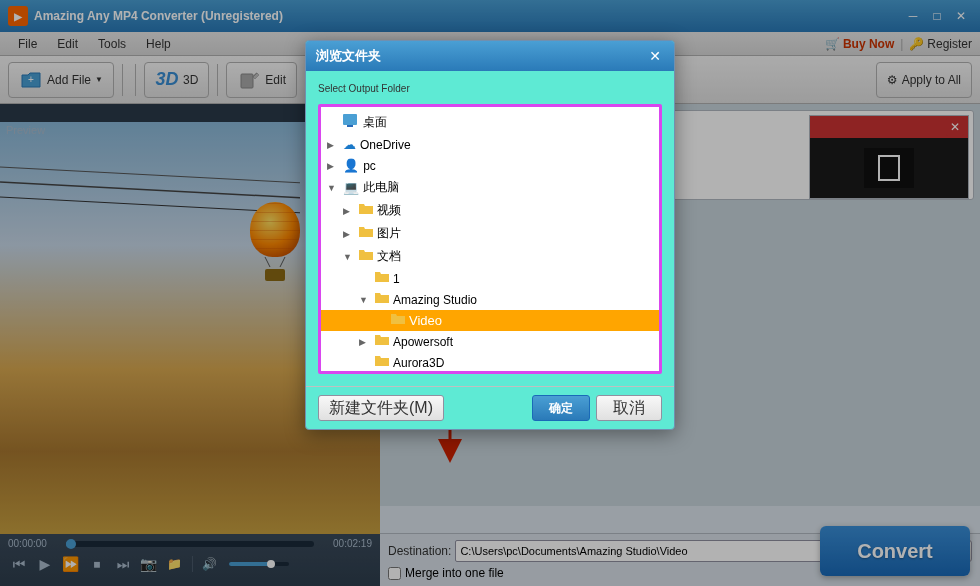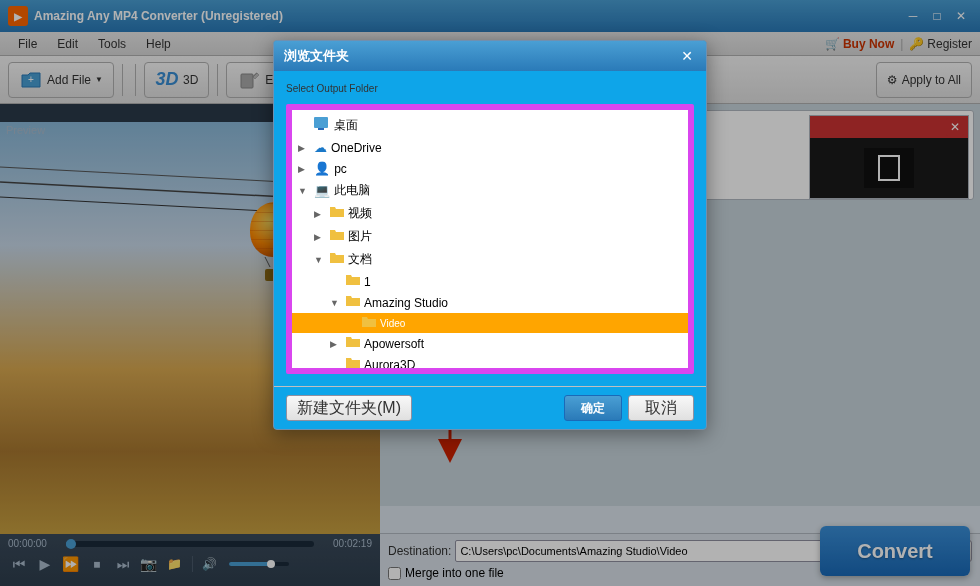--- a/index.html
+++ b/index.html
@@ -471,25 +471,25 @@
       top: 0; left: 0; right: 0; bottom: 0;
       background: rgba(0,0,0,0.3);
       z-index: 100;
       display: flex;
       align-items: flex-start;
       justify-content: center;
       padding-top: 40px;
     }
 
     .modal-dialog {
-      background: #0ea5e9;
+      background: #5eead4;
       border: 1px solid #7090b0;
       border-radius: 4px;
       box-shadow: 0 4px 20px rgba(0,0,0,0.4);
-      width: 434px;
+      width: 370px;
     }
 
     .modal-title-bar {
       background: linear-gradient(to bottom, #4a9fd4, #2a7ab8);
       padding: 6px 10px;
       display: flex;
       align-items: center;
       justify-content: space-between;
       border-radius: 3px 3px 0 0;
     }
@@ -517,21 +517,21 @@
       padding: 12px;
     }
 
     .modal-subtitle {
       font-size: 10px;
       color: #333;
       margin-bottom: 10px;
     }
 
     .folder-tree {
-      border: 6px solid #d946ef;
+      border: 3px solid #d946ef;
       background: white;
       height: 270px;
       overflow-y: auto;
       border-radius: 2px;
       padding: 4px 0;
     }
 
     .modal-footer {
       padding: 8px 12px;
       display: flex;
@@ -849,21 +849,21 @@
               </svg></span>
             <span>1</span>
           </div>
           <div style="padding: 3px 6px 3px 38px; display: flex; align-items: center; cursor: pointer; font-size: 12px; gap: 4px;">
             <span style="width: 12px; font-size: 9px; color: rgb(102, 102, 102);">▼</span>
             <span><svg width="14" height="12" viewBox="0 0 14 12">
                 <path d="M0,3 L0,11 L14,11 L14,3 L6,3 L5,1 L0,1 Z" fill="#f0c040"></path>
               </svg></span>
             <span>Amazing Studio</span>
           </div>
-          <div style="padding: 3px 6px 3px 54px; display: flex; align-items: center; cursor: pointer; font-size: 10px; gap: 4px; background: rgb(255, 165, 0); color: white;">
+          <div style="padding: 3px 6px 3px 54px; display: flex; align-items: center; cursor: pointer; font-size: 13px; gap: 4px; background: rgb(255, 165, 0); color: white;">
             <span style="width: 12px; font-size: 9px; color: white;"></span>
             <span><svg width="14" height="12" viewBox="0 0 14 12">
                 <path d="M0,3 L0,11 L14,11 L14,3 L6,3 L5,1 L0,1 Z" fill="#f0c040"></path>
               </svg></span>
             <span>Video</span>
           </div>
           <div style="padding: 3px 6px 3px 38px; display: flex; align-items: center; cursor: pointer; font-size: 12px; gap: 4px;">
             <span style="width: 12px; font-size: 9px; color: rgb(102, 102, 102);">▶</span>
             <span><svg width="14" height="12" viewBox="0 0 14 12">
                 <path d="M0,3 L0,11 L14,11 L14,3 L6,3 L5,1 L0,1 Z" fill="#f0c040"></path>

